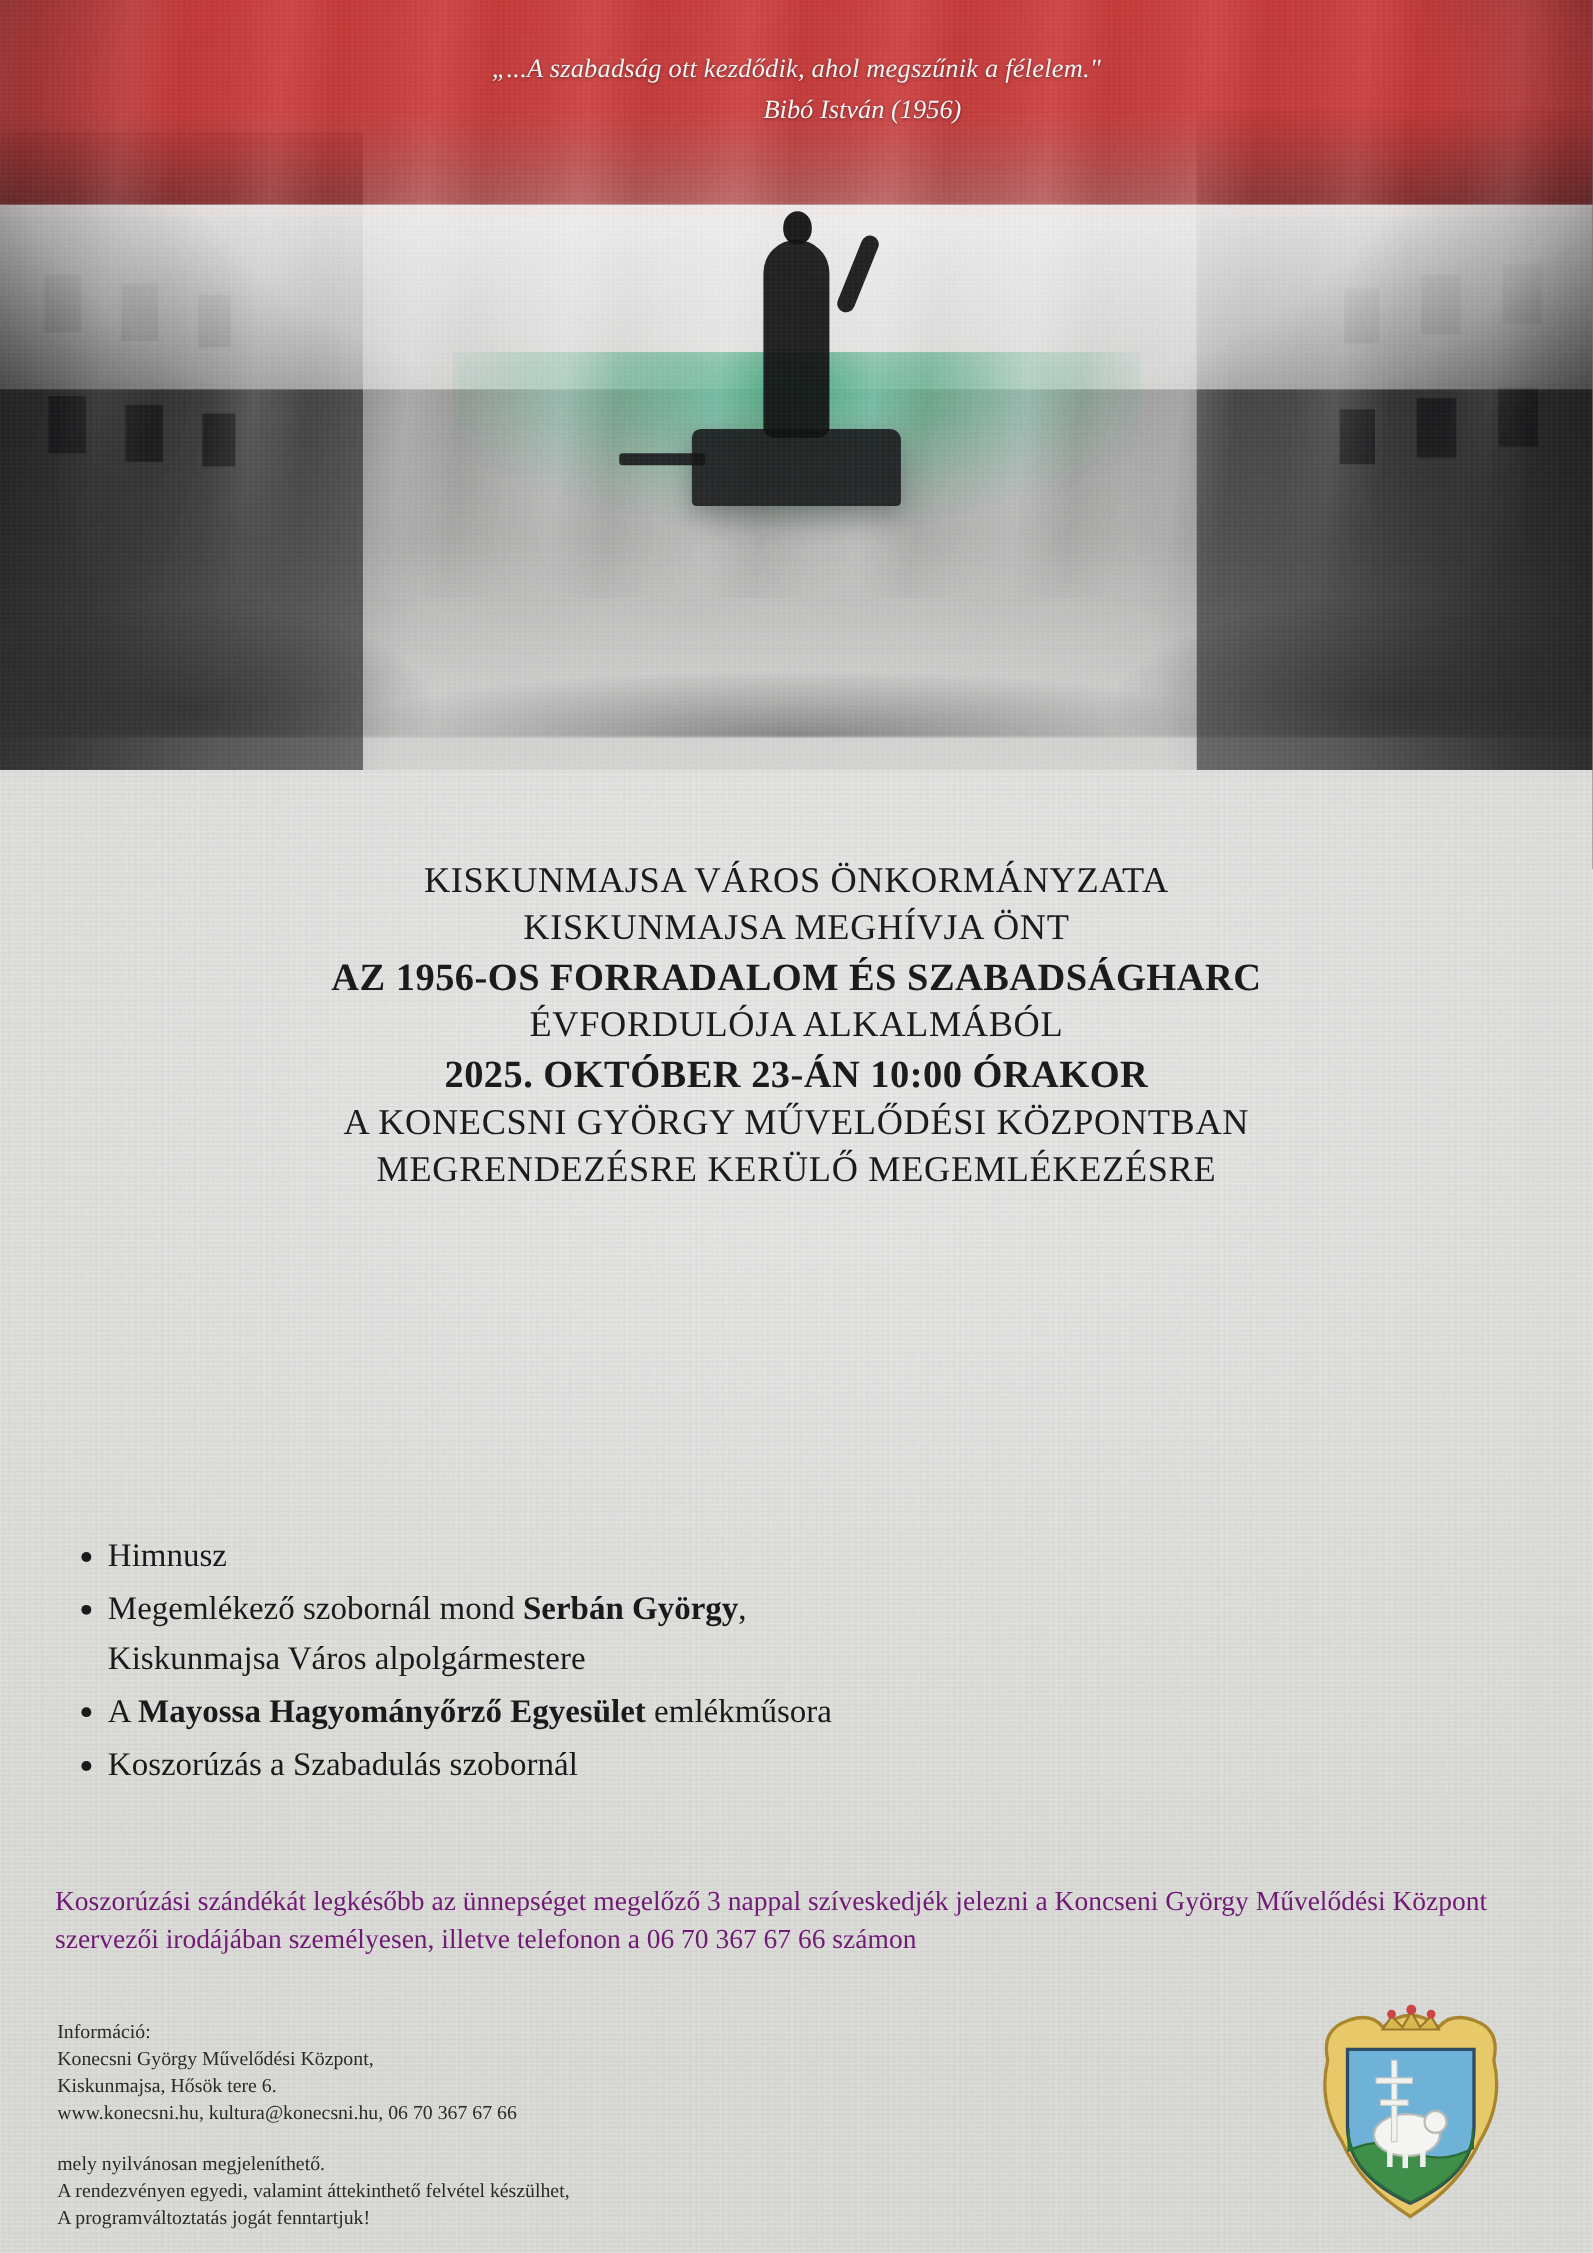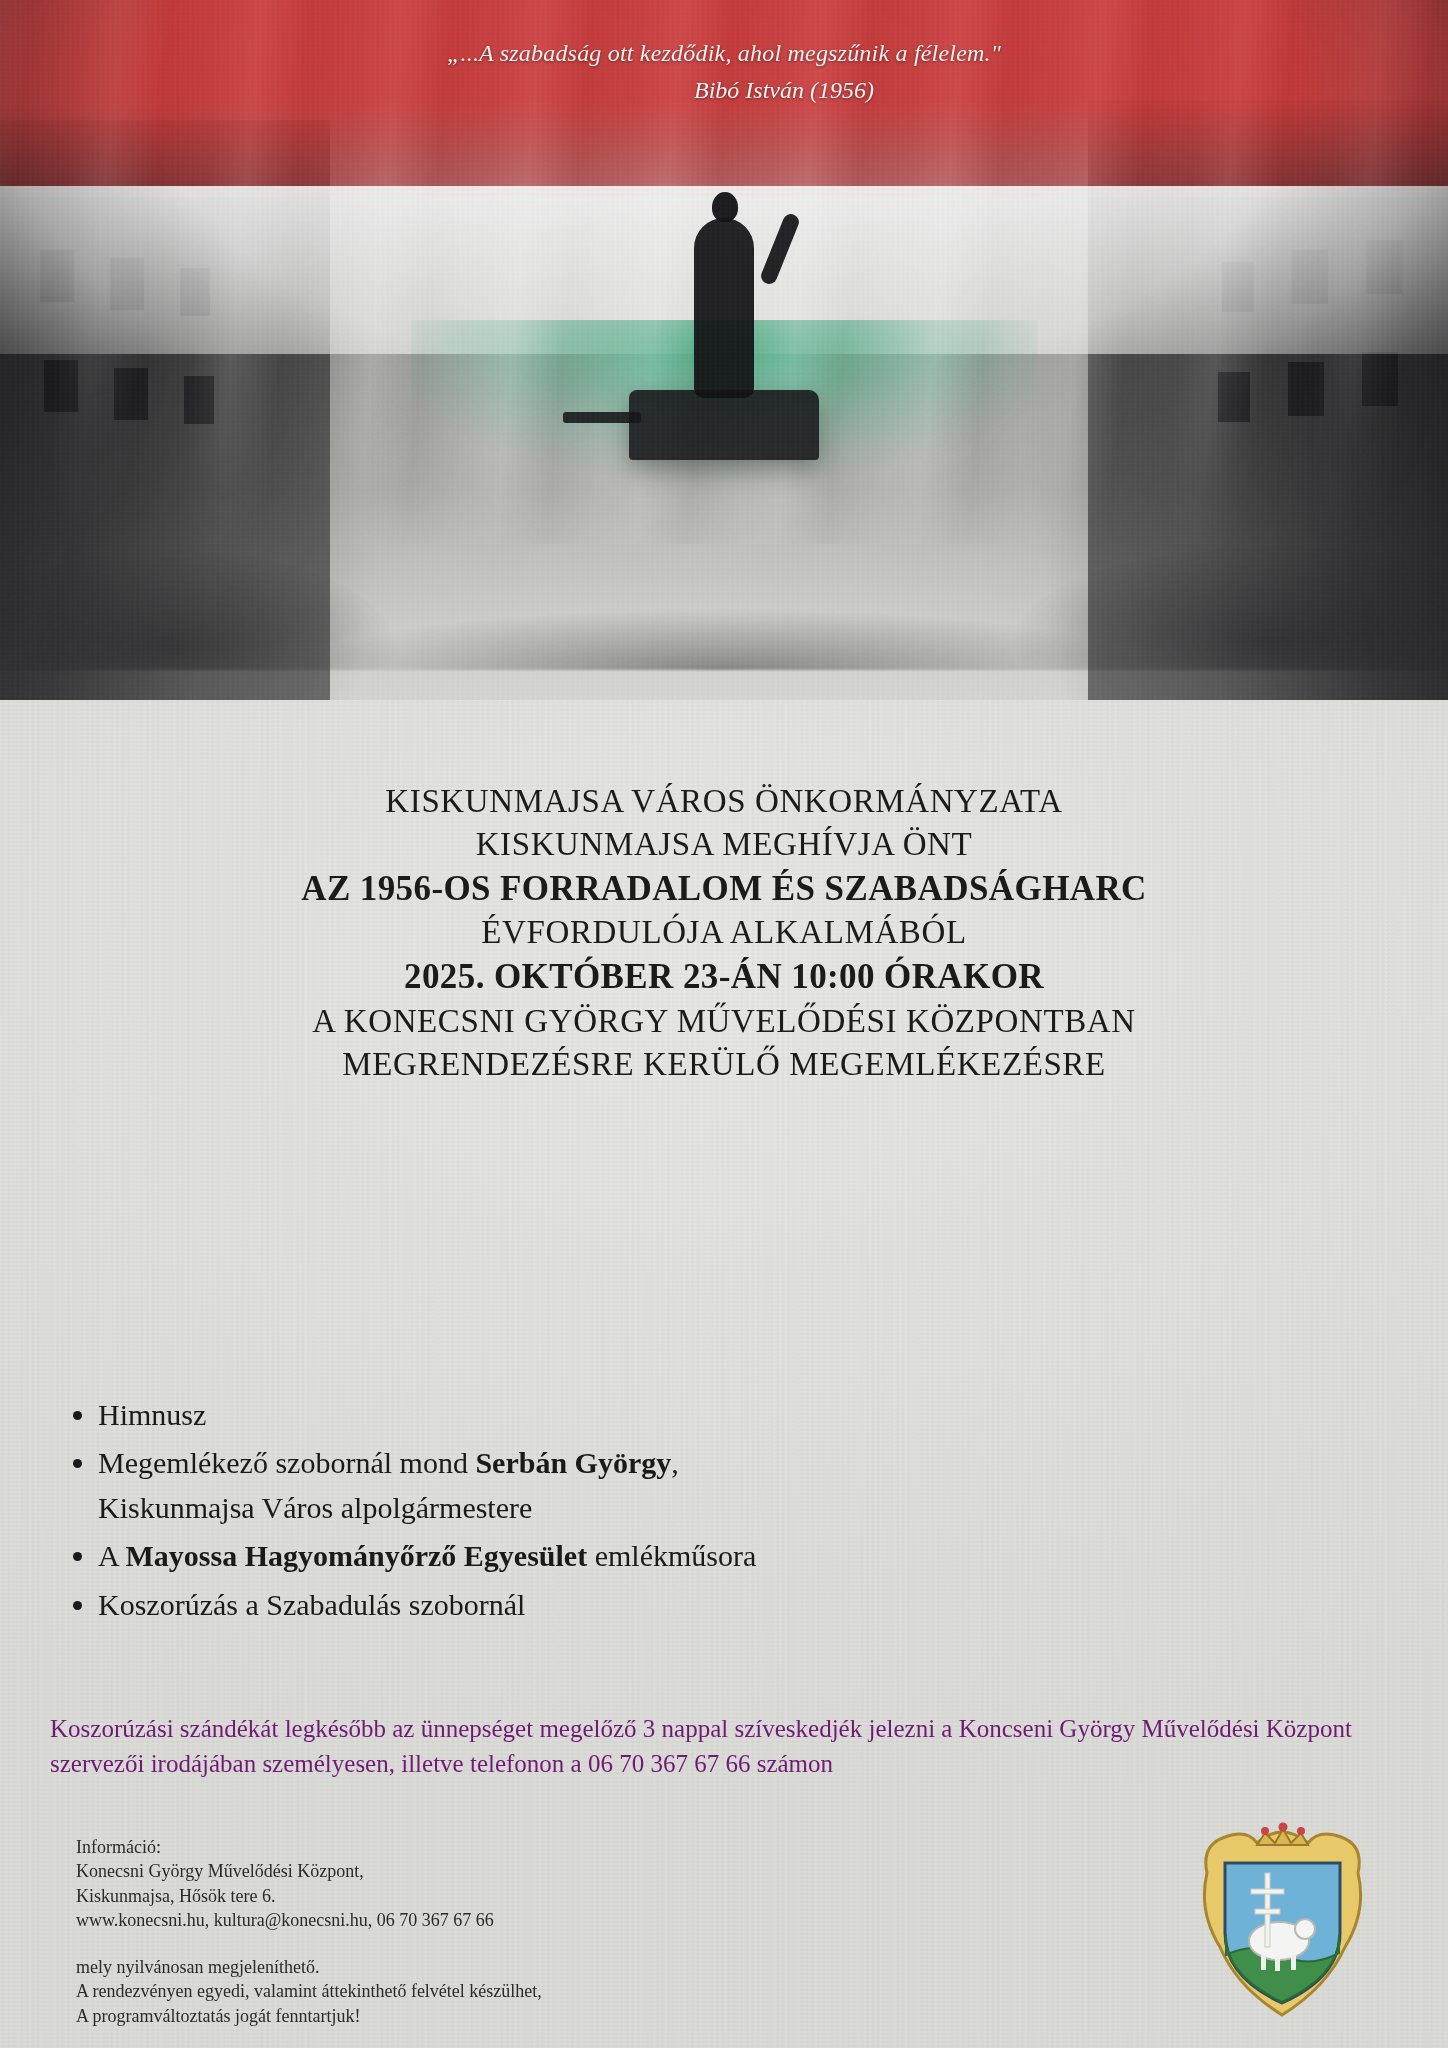--- a/index.html
+++ b/index.html
@@ -165,21 +165,21 @@
     position: absolute; inset: 0;
     background:
       repeating-linear-gradient(0deg, rgba(255,255,255,0.05) 0px, rgba(0,0,0,0.02) 2px, rgba(255,255,255,0.04) 4px),
       repeating-linear-gradient(90deg, rgba(255,255,255,0.04) 0px, rgba(0,0,0,0.016) 3px, rgba(255,255,255,0.03) 6px);
     opacity: 0.8;
   }
 
   
   .quote {
     position: absolute;
-    left: 0; top: 40px;
+    left: 0; top: 50px;
     width: 100%;
     text-align: center;
     z-index: 5;
   }
   .quote .line1 {
     font-style: italic;
     font-size: 24px;
     color: #f2f2f2;
     letter-spacing: 0.2px;
     text-shadow: 0 1px 3px rgba(0,0,0,0.45);
@@ -256,21 +256,20 @@
   
   .footer {
     position: absolute;
     left: 52px;
     top: 1835px;
     width: 1050px;
     font-size: 18px;
     line-height: 1.36;
     color: #2a2a2a;
     z-index: 6;
-    margin-left: 24px;
   }
   .footer .blk2 { margin-top: 22px; }
 
   
   .coa {
     position: absolute;
     right: 78px;
     top: 1815px;
     width: 175px;
     height: 210px;

